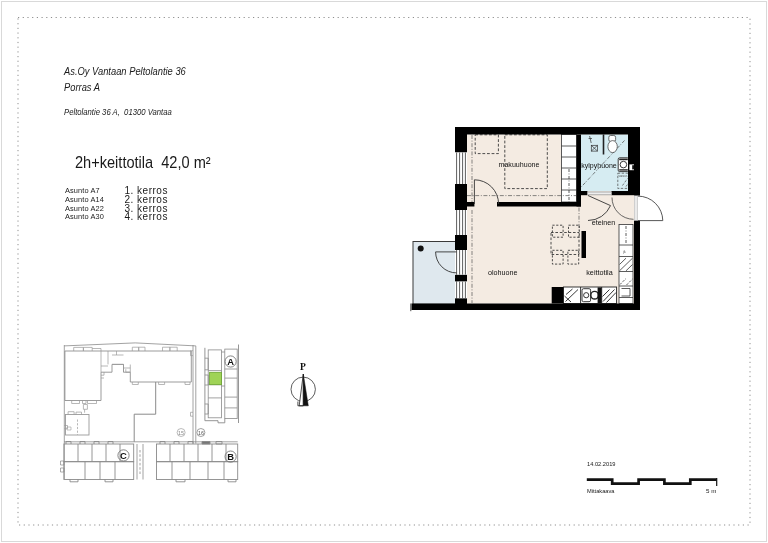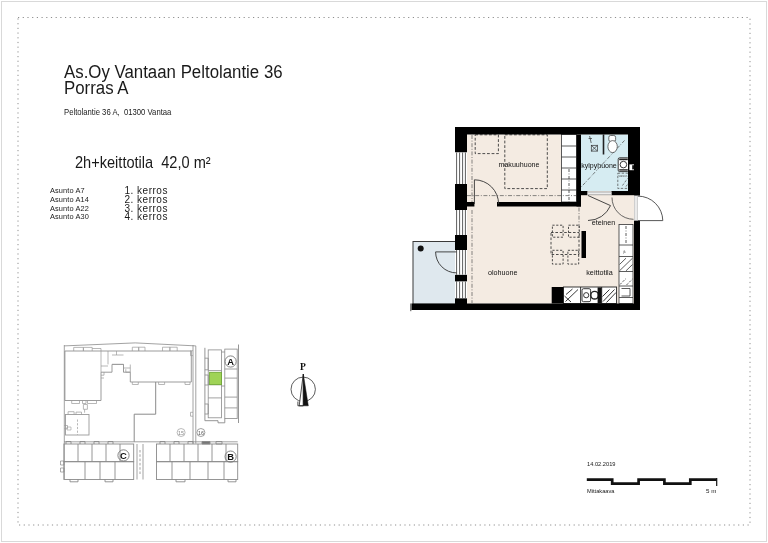--- a/index.html
+++ b/index.html
@@ -9,28 +9,28 @@
 </style>
 </head>
 <body>
 
 <div class="abs" style="left:1px;top:1px;width:764px;height:539px;border:1px solid #d9d9d9;"></div>
 
 <svg class="abs" style="left:0;top:0" width="768" height="543">
 <rect x="18" y="17.5" width="732" height="507.5" fill="none" stroke="#8f8f8f" stroke-width="1" stroke-dasharray="1.2,3.5"></rect>
 </svg>
 
-<div class="abs" style="left:64px;top:64px;font-size:18px;line-height:16.4px;"><span class="sx" style="transform:scaleX(0.935)">As.Oy Vantaan Peltolantie 36
+<div class="abs" style="left:64px;top:64px;font-size:10px;line-height:16.4px;font-style:italic;"><span class="sx" style="transform:scaleX(0.935)">As.Oy Vantaan Peltolantie 36
 Porras A</span></div>
 
-<div class="abs" style="left:64px;top:107px;font-size:8.4px;"><span class="sx" style="transform:scaleX(0.92)">Peltolantie 36 A,  01300 Vantaa</span></div>
+<div class="abs" style="left:64px;top:107px;font-size:8.4px;font-style:italic;"><span class="sx" style="transform:scaleX(0.92)">Peltolantie 36 A,  01300 Vantaa</span></div>
 
 <div class="abs" style="left:75px;top:153px;font-size:16.2px;"><span class="sx" style="transform:scaleX(0.90)">2h+keittotila  42,0 m²</span></div>
 
-<div class="abs" style="left:50px;top:187.3px;font-size:7.4px;line-height:8.7px;letter-spacing:0.12px;">Asunto A7<br>Asunto A14<br>Asunto A22<br>Asunto A30</div>
+<div class="abs" style="left:65px;top:187.3px;font-size:7.4px;line-height:8.7px;letter-spacing:0.12px;">Asunto A7<br>Asunto A14<br>Asunto A22<br>Asunto A30</div>
 
 <div class="abs" style="left:124.5px;top:187.3px;font-size:10px;line-height:8.7px;letter-spacing:0.5px;">1. kerros<br>2. kerros<br>3. kerros<br>4. kerros</div>
 
 <svg class="abs" style="left:400px;top:118px" width="275" height="202" viewBox="400 118 275 202" fill="none" stroke-linecap="butt">
 
 <g>
       <rect x="467" y="134.5" width="167" height="169" fill="#f4ebe2"></rect>
     </g>
 
 <g>

